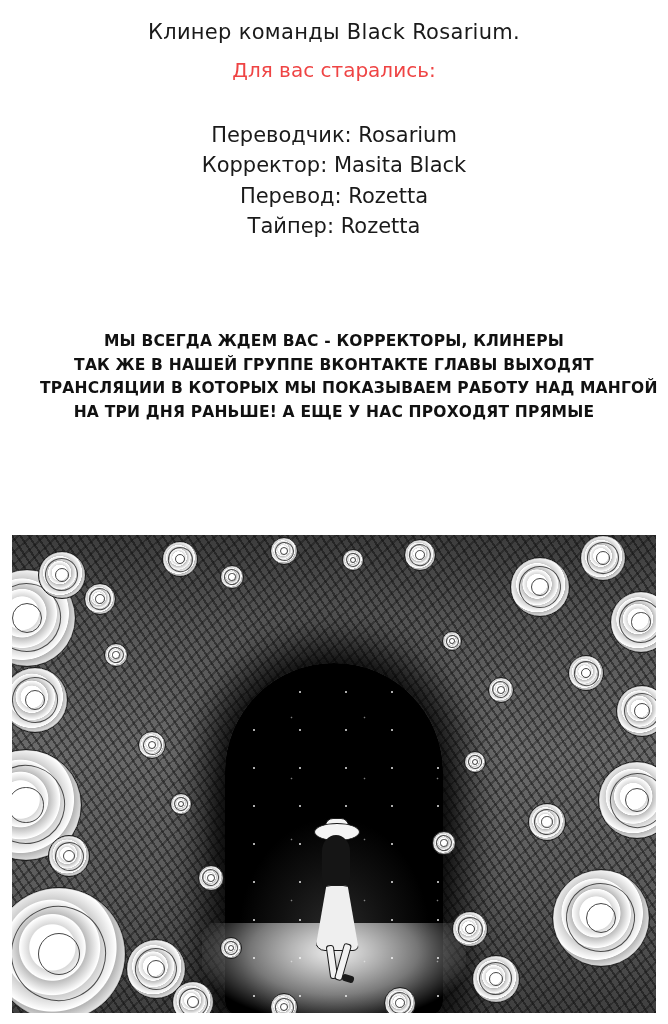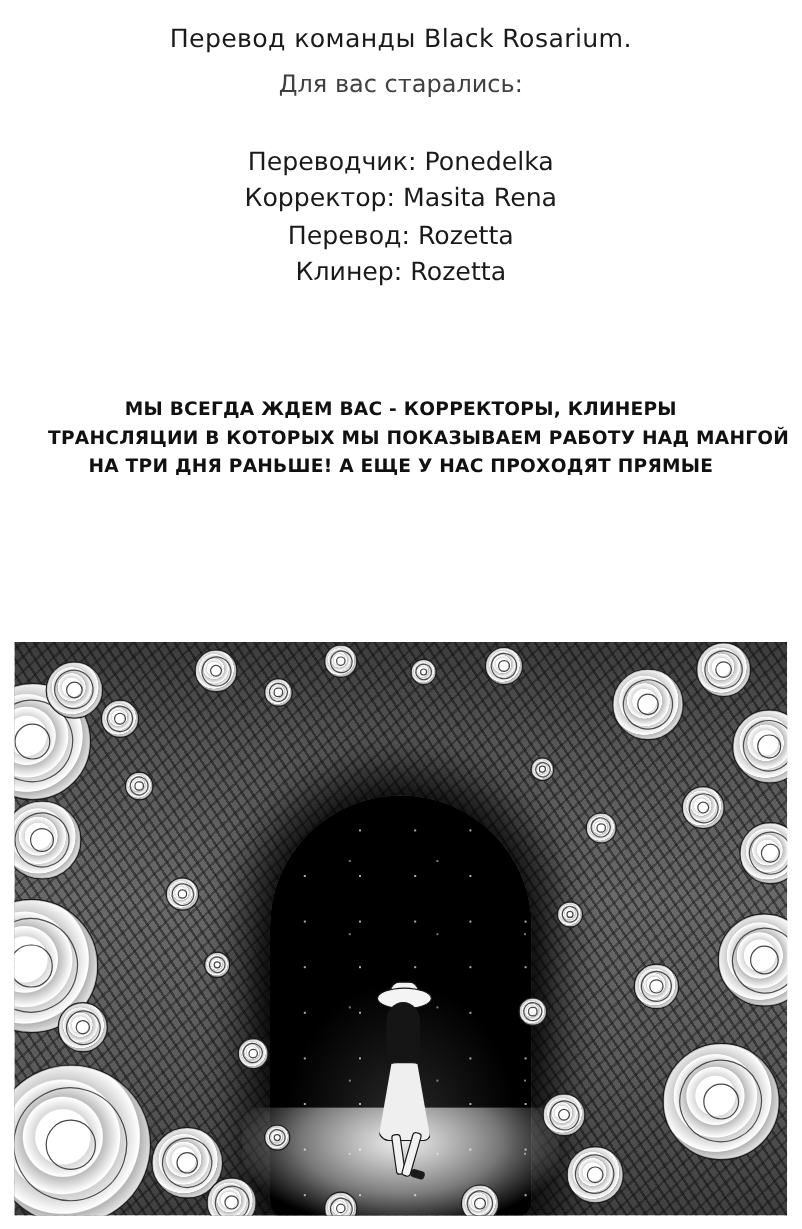--- a/index.html
+++ b/index.html
@@ -35,21 +35,21 @@
   }
   .credits .line-title {
     font-family: "DejaVu Sans", sans-serif;
     font-size: 21px;
     letter-spacing: 0.3px;
     color: #1a1a1a;
     margin-bottom: 14px;
   }
   .credits .line-sub {
     font-size: 20px;
-    color: #404040;
+    color: #ef4444;
     margin-bottom: 38px;
   }
   .credits .role {
     font-size: 21px;
     color: #1a1a1a;
     line-height: 1.45;
   }
 
   .roles-block {
     margin-top: 10px;
@@ -197,33 +197,34 @@
     border-radius: 50%;
     border: 1.3px solid rgba(25,25,25,0.8);
   }
 </style>
 </head>
 <body>
 
 <div class="page">
 
   <div class="credits">
-    <div class="line-title">Перевод команды Black Rosarium.</div>
+    <div class="line-title">Клинер команды Black Rosarium.</div>
     <div class="line-sub">Для вас старались:</div>
 
     <div class="roles-block">
-      <div class="role">Переводчик: Ponedelka</div>
-      <div class="role">Корректор: Masita Rena</div>
+      <div class="role">Переводчик: Rosarium</div>
+      <div class="role">Корректор: Masita Black</div>
       <div class="role">Перевод: Rozetta</div>
-      <div class="role">Клинер: Rozetta</div>
+      <div class="role">Тайпер: Rozetta</div>
     </div>
   </div>
 
   <div class="announce">
     <div>МЫ ВСЕГДА ЖДЕМ ВАС - КОРРЕКТОРЫ, КЛИНЕРЫ</div>
+    <div>ТАК ЖЕ В НАШЕЙ ГРУППЕ ВКОНТАКТЕ ГЛАВЫ ВЫХОДЯТ</div>
     <div>ТРАНСЛЯЦИИ В КОТОРЫХ МЫ ПОКАЗЫВАЕМ РАБОТУ НАД МАНГОЙ</div>
     <div>НА ТРИ ДНЯ РАНЬШЕ! А ЕЩЕ У НАС ПРОХОДЯТ ПРЯМЫЕ</div>
   </div>
 
   <div class="panel">
     <div class="panel-inner">
       <div class="leaves"></div>
 
       <div class="arch">
         <div class="arch-stars"></div>

